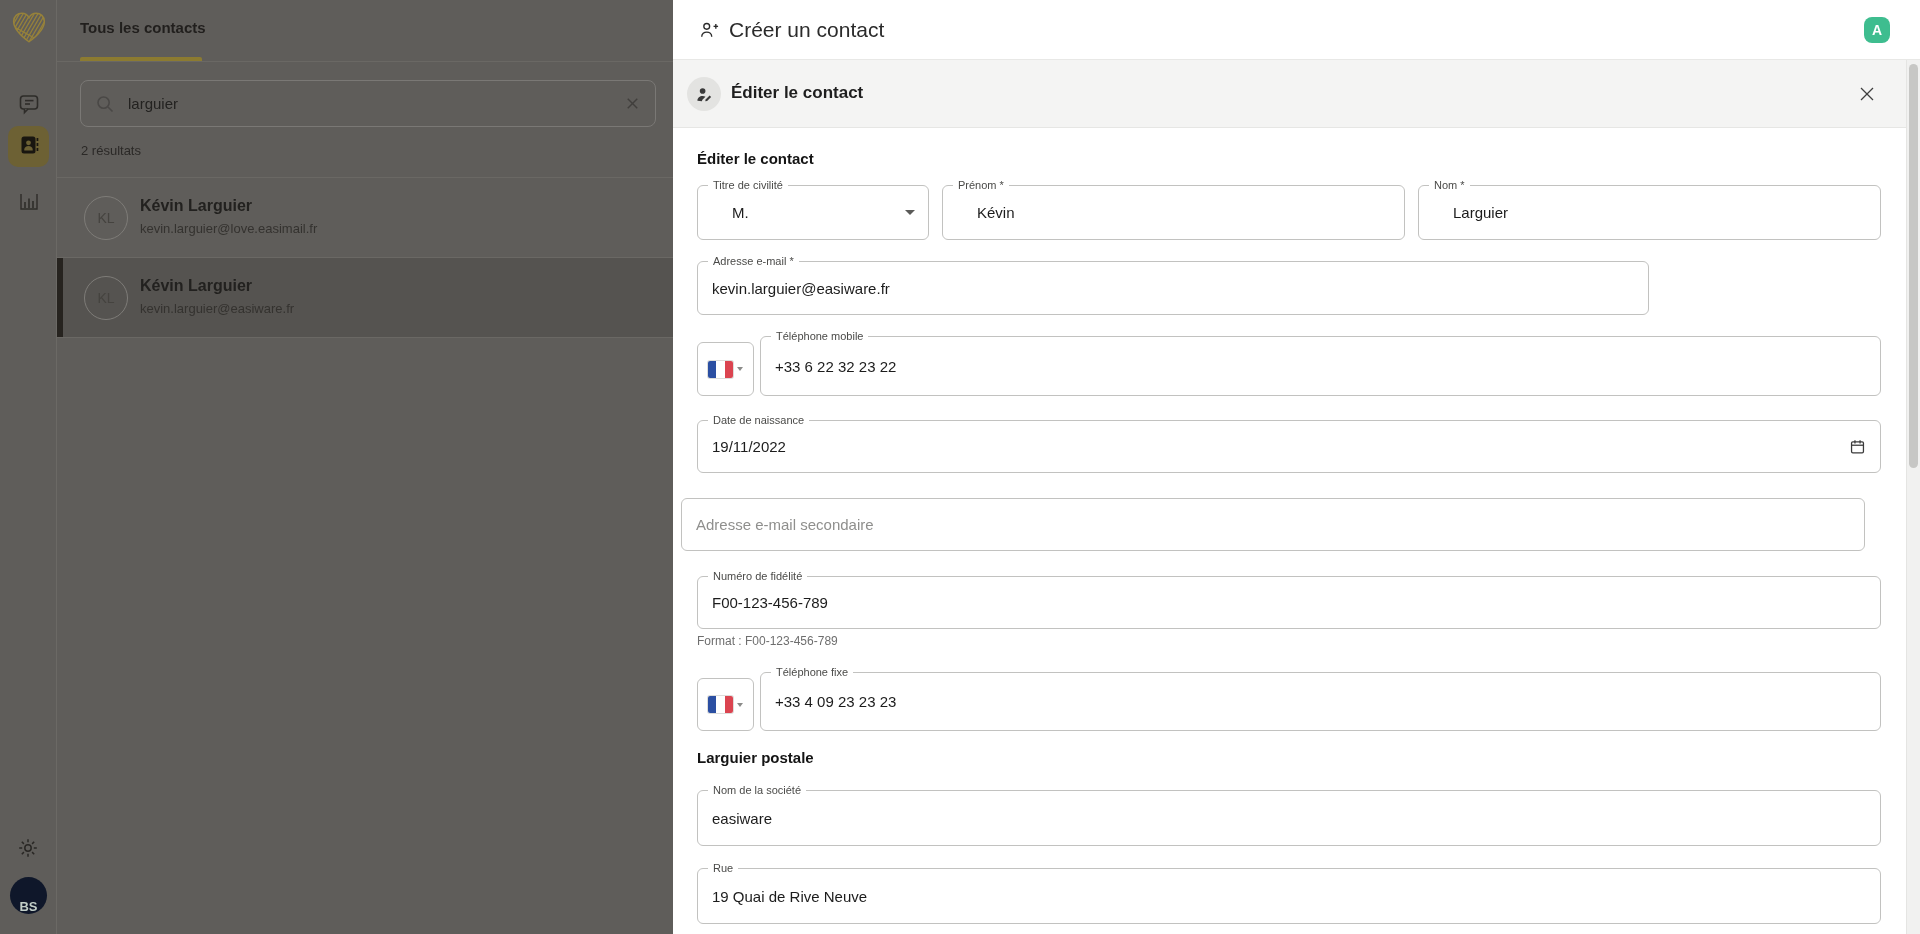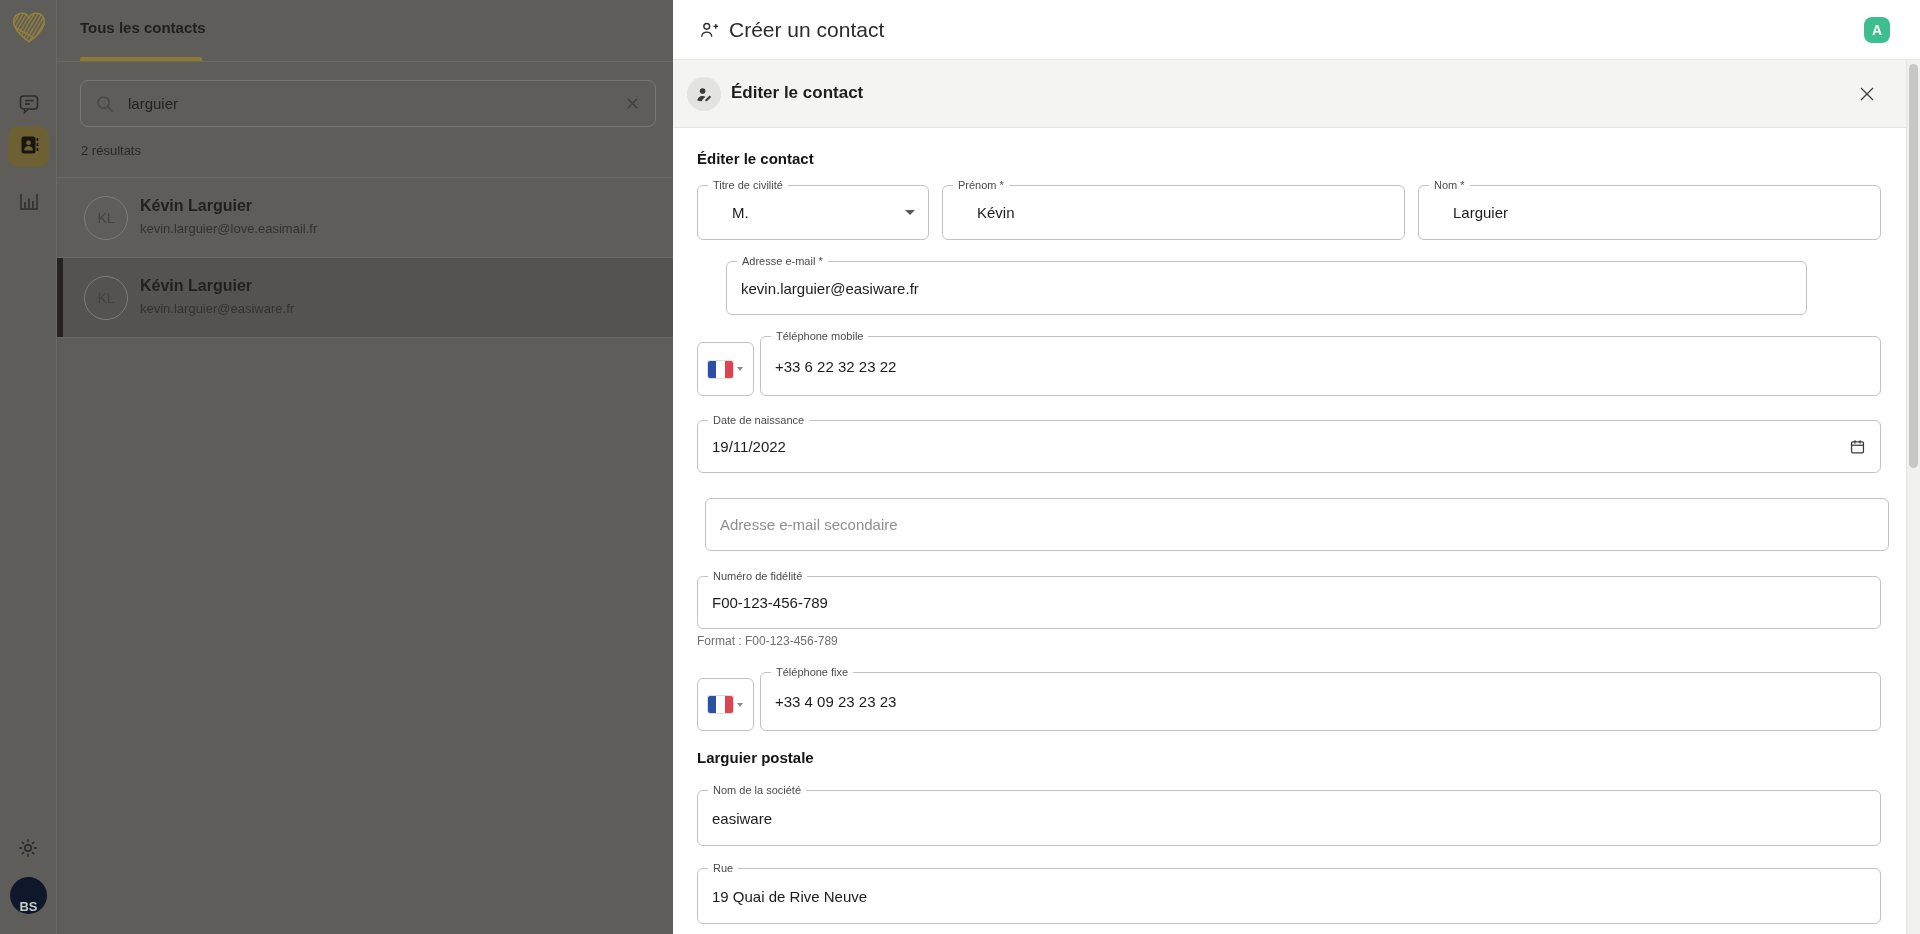--- a/index.html
+++ b/index.html
@@ -260,21 +260,21 @@
         <div class="fld f-grow">
           <span class="lbl">Prénom *</span>
           <input value="Kévin" style="">
         </div>
         <div class="fld f-grow">
           <span class="lbl">Nom *</span>
           <input value="Larguier" style="">
         </div>
       </div>
 
-      <div class="fld" style="left:24px;top:133px;width:1081px;height:54px;margin-left:29px;">
+      <div class="fld" style="left:24px;top:133px;width:952px;height:54px;">
         <span class="lbl">Adresse e-mail *</span>
         <input value="kevin.larguier@easiware.fr" style="">
       </div>
 
       <div class="flagbox" style="left:24px;top:214px;height:54px;">
         <span class="flag">
           <div style="background:#2B4FA2;"></div>
             <div style="background:#FFFFFF;"></div>
             <div style="background:#DB4450;"></div>
         </span>
@@ -291,21 +291,21 @@
         <span style="display:flex;">
           <svg width="17" height="17" viewBox="0 0 20 20" fill="none" stroke="#3A3A3A" stroke-width="1.5">
             <rect x="3" y="4.5" width="14" height="13" rx="1.5"></rect>
             <line x1="7" y1="2.5" x2="7" y2="6.5"></line>
               <line x1="13" y1="2.5" x2="13" y2="6.5"></line>
             <line x1="3" y1="8.5" x2="17" y2="8.5"></line>
           </svg>
         </span>
       </div>
 
-      <div class="fld" style="left:32px;top:370px;width:1184px;height:53px;">
+      <div class="fld" style="left:8px;top:370px;width:1184px;height:53px;">
         <input placeholder="Adresse e-mail secondaire" value="" style="">
       </div>
 
       <div class="fld" style="left:24px;top:448px;width:1184px;height:53px;">
         <span class="lbl">Numéro de fidélité</span>
         <input value="F00-123-456-789" style="">
       </div>
       <div class="helper">Format : F00-123-456-789</div>
 
       <div class="flagbox" style="left:24px;top:550px;height:53px;">

